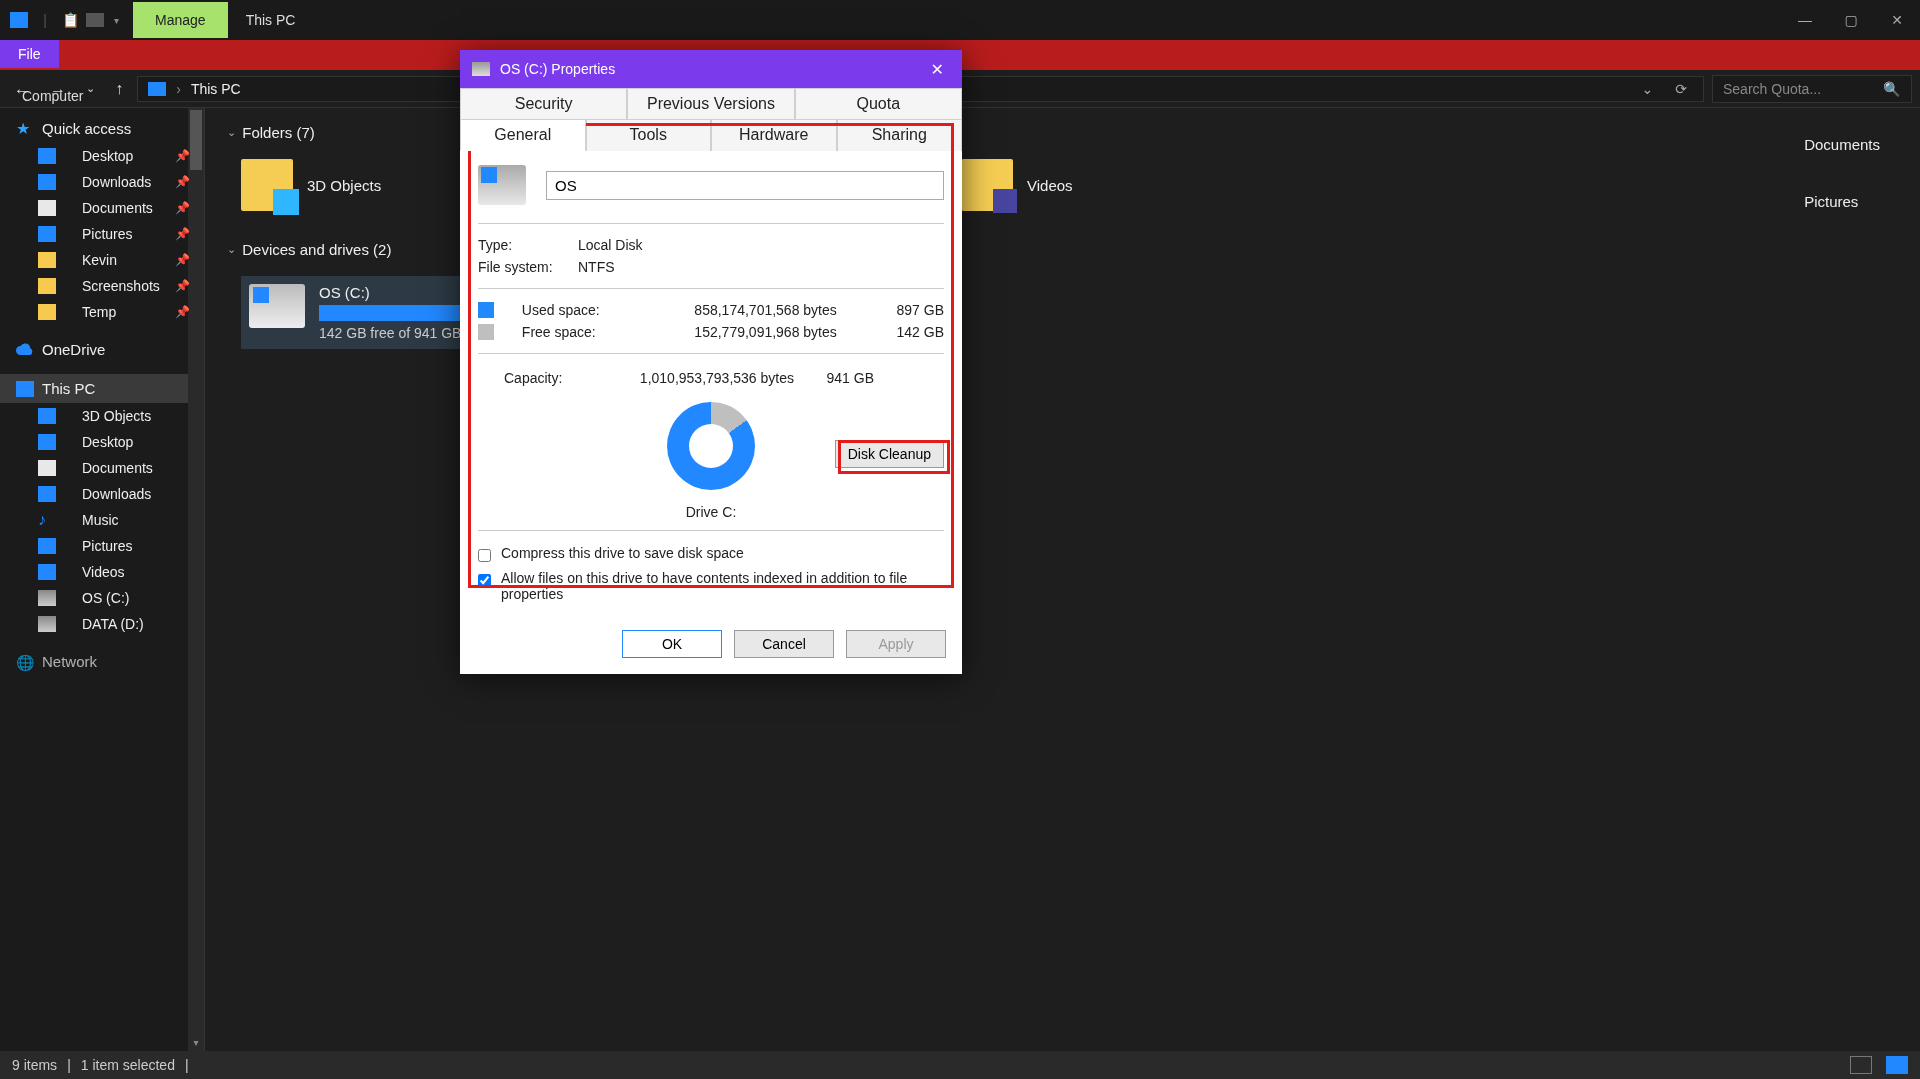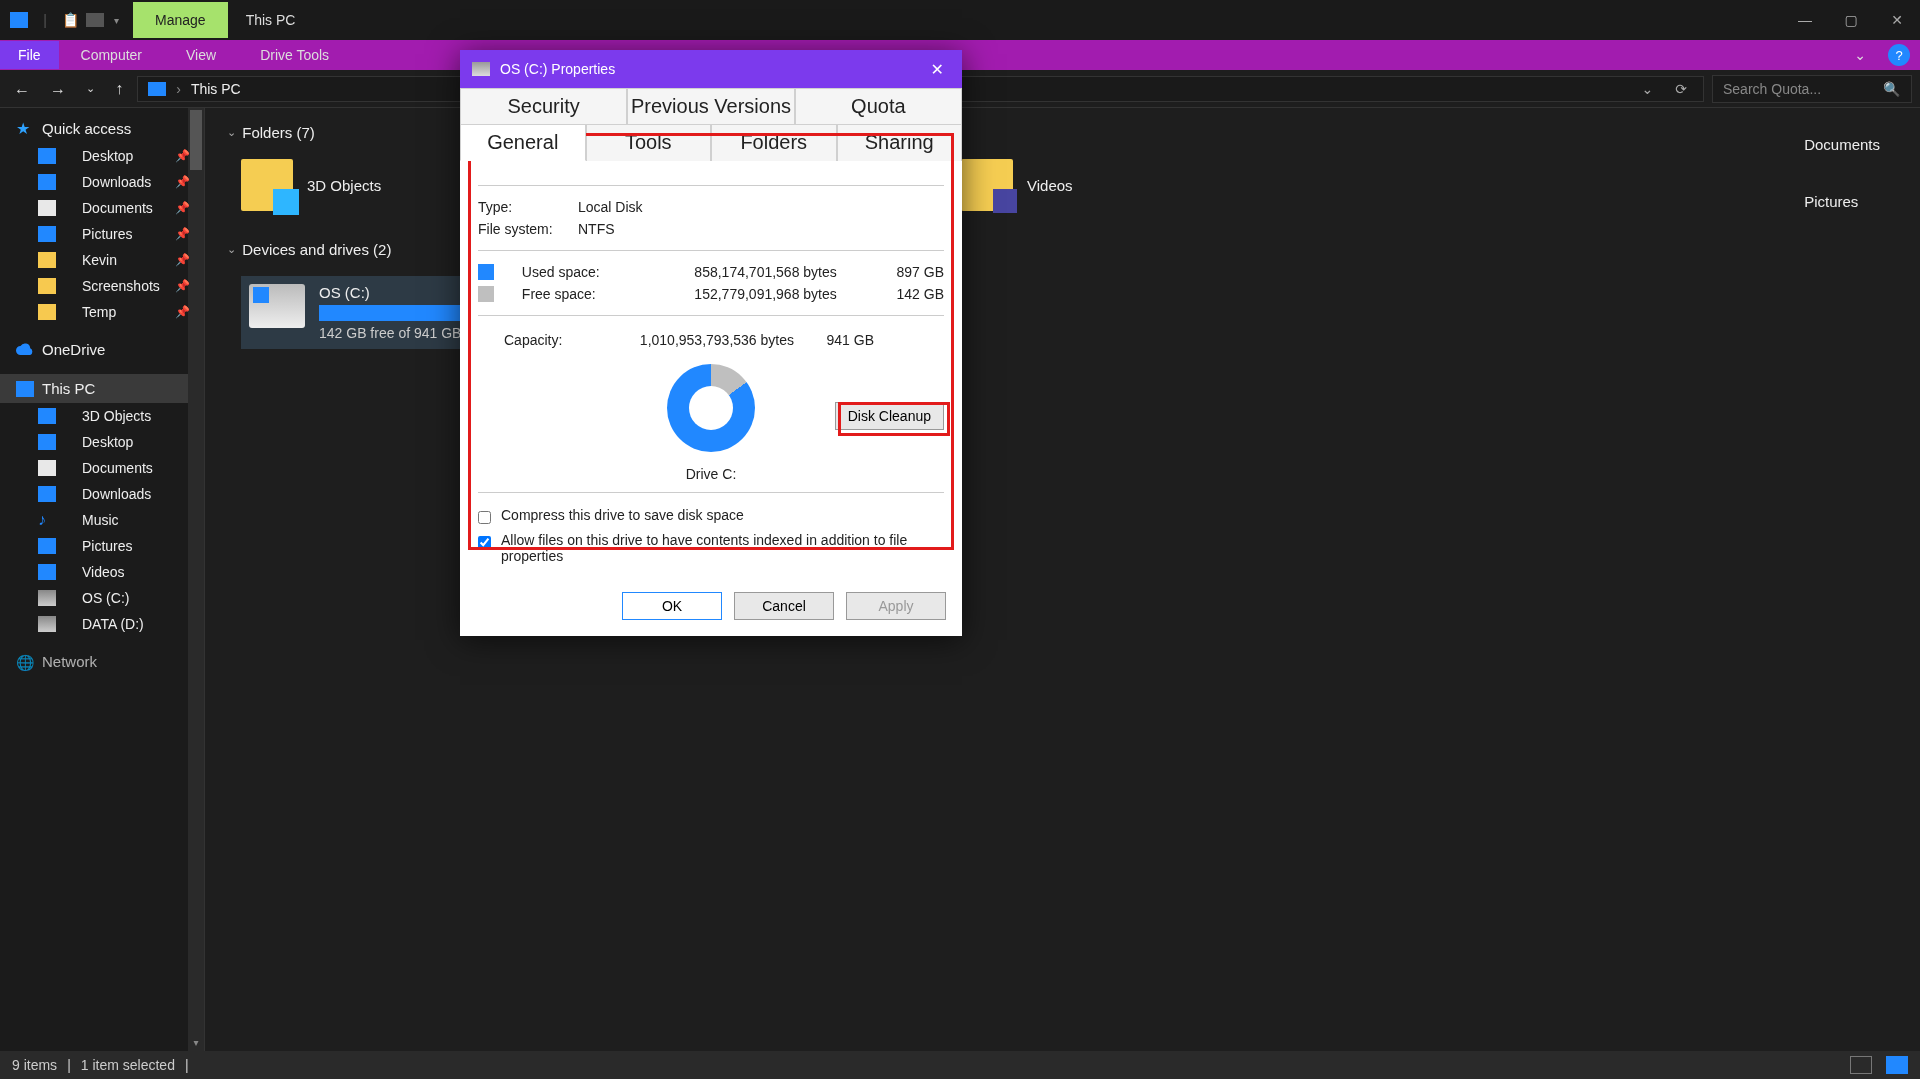--- a/index.html
+++ b/index.html
@@ -10,21 +10,21 @@
 .titlebar .qat { display:flex; align-items:center; gap:4px; padding:0 8px; }
 .titlebar .qat-icon { width:22px; height:22px; display:flex; align-items:center; justify-content:center; color:#aaa; }
 .titlebar .qat-drop { color:#888; font-size:10px; padding:0 6px; }
 .titlebar .tab { padding:10px 22px; color:#ccc; }
 .titlebar .tab.active { background:#a6e26c; color:#222; }
 .titlebar .title-text { padding:0 18px; color:#ddd; }
 .titlebar .spacer { flex:1; }
 .titlebar .win-btn { width:46px; height:40px; display:flex; align-items:center; justify-content:center; color:#aaa; }
 
 
-.ribbon { height:30px; background:#a21caf; display:flex; align-items:center; }
+.ribbon { height:30px; background:#b91c1c; display:flex; align-items:flex-start;flex-direction:column; }
 .ribbon .file { background:#7c3aed; padding:6px 18px; color:#fff; }
 .ribbon .ritem { padding:20px 22px; color:#ddd; }
 .ribbon .spacer { flex:1; }
 .ribbon .rarrow { padding:0 12px; color:#ddd; }
 .ribbon .help { width:22px; height:22px; border-radius:50%; background:#2188ff; color:#fff; display:flex; align-items:center; justify-content:center; font-size:13px; margin:0 10px; }
 
 
 .addr-row { height:38px; background:#1e1e1e; border-bottom:1px solid #333; display:flex; align-items:center; padding:0 8px; gap:8px; }
 .addr-row .nav-btn { padding:0 6px; color:#ddd; font-size:16px; }
 .addr-row .addr-bar { flex:1; display:flex; align-items:center; gap:10px; border:1px solid #333; padding:4px 10px; background:#1a1a1a; }
@@ -85,21 +85,21 @@
 
 
 .dialog { position:absolute; left:460px; top:50px; width:502px; background:#fff; color:#222; box-shadow:0 4px 30px rgba(0,0,0,.6); font-size:14px; }
 .dialog .dtitle { height:38px; background:#7c3aed; color:#fff; display:flex; align-items:center; padding:0 12px; gap:10px; }
 .dialog .dtitle .spacer { flex:1; }
 .dialog .dtitle .close { color:#fff; padding:0 6px; font-size:16px; }
 .dialog .dtitle .dicon-small { width:18px; height:14px; background:linear-gradient(#999,#ddd); }
 
 .dialog .tabstrip { background:#f5f5f5; }
 .dialog .tabrow { display:flex; }
-.dialog .tabrow .tabcell { flex:1; text-align:center; padding:6px 0; border:1px solid #d0d0d0; border-bottom:none; background:#f5f5f5; font-size:20px; }
+.dialog .tabrow .tabcell { flex:1; text-align:center; padding:6px 0; border:1px solid #d0d0d0; border-bottom:none; background:#f5f5f5; font-size:16px; }
 .dialog .tabrow .tabcell.active { background:#fff; border-bottom:1px solid #fff; position:relative; z-index:2; }
 
 .dialog .body { padding:14px 18px 12px; position:relative; }
 .dialog .red-box { border:3px solid #e21b1b; position:absolute; left:8px; top:-28px; right:8px; bottom:30px; pointer-events:none; }
 .dialog .red-box2 { border:3px solid #e21b1b; position:absolute; pointer-events:none; }
 
 .dialog .row-name { display:flex; align-items:center; gap:20px; margin-bottom:18px; }
 .dialog .row-name .big-drive { width:48px; height:40px; background:linear-gradient(#aaa,#e8e8e8); border-radius:3px; position:relative; }
 .dialog .row-name .big-drive::before { content:""; position:absolute; left:3px; top:2px; width:16px; height:16px; background:#2188ff; }
 .dialog .row-name input { flex:1; border:1px solid #aaa; padding:5px 8px; font-size:15px; }
@@ -354,28 +354,32 @@
 
   <div class="tabstrip">
     <div class="tabrow">
       <div class="tabcell">Security</div>
       <div class="tabcell">Previous Versions</div>
       <div class="tabcell">Quota</div>
     </div>
     <div class="tabrow">
       <div class="tabcell active">General</div>
       <div class="tabcell">Tools</div>
-      <div class="tabcell">Folders</div>
+      <div class="tabcell">Hardware</div>
       <div class="tabcell">Sharing</div>
     </div>
   </div>
 
   <div class="body" style="position:relative">
     <div class="red-box"></div>
 
+    <div class="row-name">
+      <div class="big-drive"></div>
+      <input value="OS" style="">
+    </div>
     <hr>
     <div class="kv">
         <div class="k">Type:</div>
         <div class="v">Local Disk</div>
       </div>
     <div class="kv">
         <div class="k">File system:</div>
         <div class="v">NTFS</div>
       </div>
     <hr>

